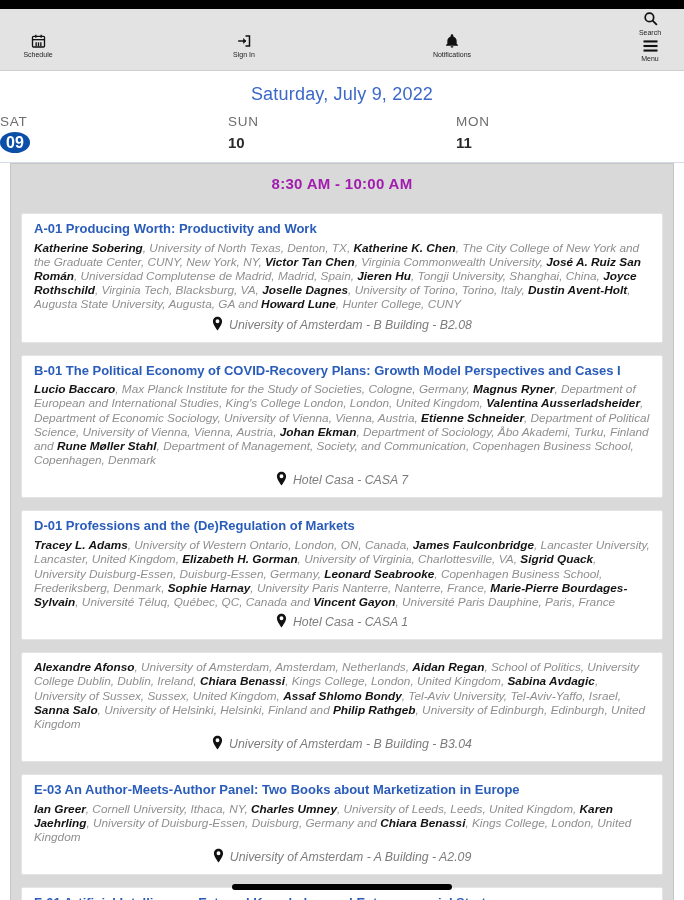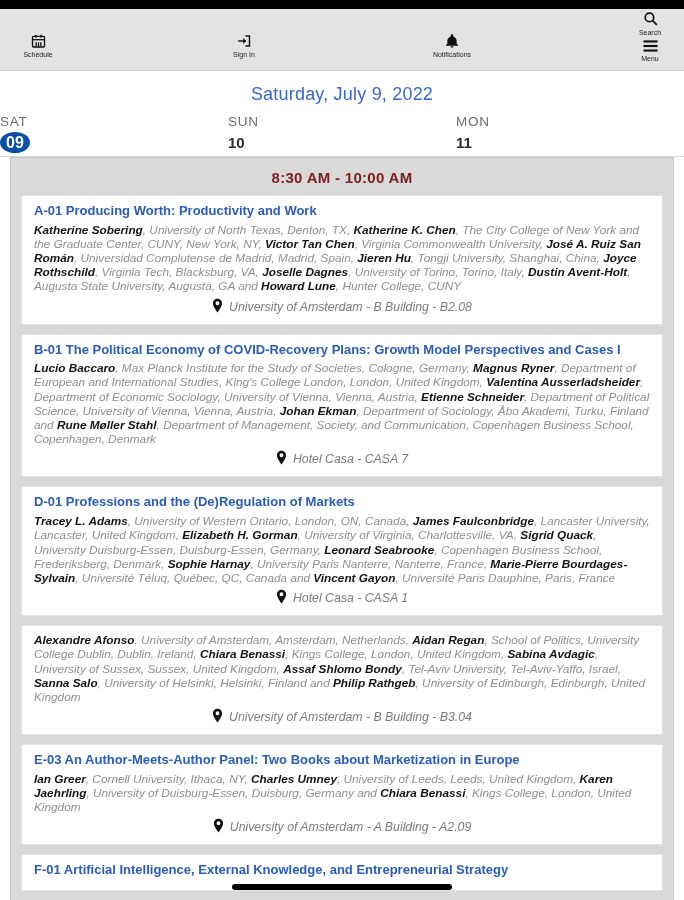--- a/index.html
+++ b/index.html
@@ -22,48 +22,48 @@
   }
   .nav-item .lbl { font-size:7px; color:#222; white-space:nowrap; }
   .nav-item svg { display:block; }
   .nav-schedule { left:10px; top:24px; }
   .nav-signin   { left:216px; top:24px; }
   .nav-notif    { left:424px; top:24px; }
   .nav-menu     { right:6px; top:30px; }
   .nav-search   { right:6px; top:1px; }
 
   
-  .date-band { background:#fff; padding-top:13px; border-bottom:1px solid #d5dce8; padding-bottom:3px; }
+  .date-band { background:#fff; padding-top:13px; border-bottom:1px solid #d5dce8; padding-bottom:9px; }
   .date-title {
     text-align:center; font-size:18px; color:var(--date-blue,#3a67c8);
     letter-spacing:0.2px;
   }
   .tabs { display:flex; margin-top:9px; }
   .tab { flex:1; display:flex; flex-direction:column; align-items:flex-start; gap:3px; cursor:pointer; }
   .tab-day { font-size:13.5px; color:#6e6e6e; letter-spacing:0.8px; }
   .tab-num { font-size:15px; font-weight:bold; color:#2b2b2b; height:21px; display:flex; align-items:center; justify-content:center; }
   .tab.active .tab-num {
     background:var(--active-day-blue,#0b4fa8); color:#fff; width:30px; border-radius:50%;
     font-size:16px;
   }
 
   
   .panel {
     margin:0 10px; background:#d9d9d9; border:1px solid #c5c5c5; border-bottom:none;
     min-height:760px;
   }
   .time-header {
-    text-align:center; font-weight:bold; font-size:15px; color:#7f1d1d;
+    text-align:center; font-weight:bold; font-size:15px; color:#a21caf;
     padding:11px 0 9px; letter-spacing:0.3px;
   }
 
   
   .card {
     background:#fff; border:1px solid #e4e4e4; border-radius:2px;
-    margin:0 10px 9px; padding:7px 12px 8px; cursor:pointer;
+    margin:12px 10px 9px; padding:7px 12px 8px; cursor:pointer;
   }
   .card-title {
     color:var(--title-blue,#2a5cba); font-weight:bold; font-size:13px;
     line-height:1.28; margin-bottom:3px;
   }
   .presenters {
     margin:0; font-size:11.8px; line-height:14.2px; font-style:italic; color:#8f8f8f;
   }
   .presenters b { color:#141414; }
   .loc {

